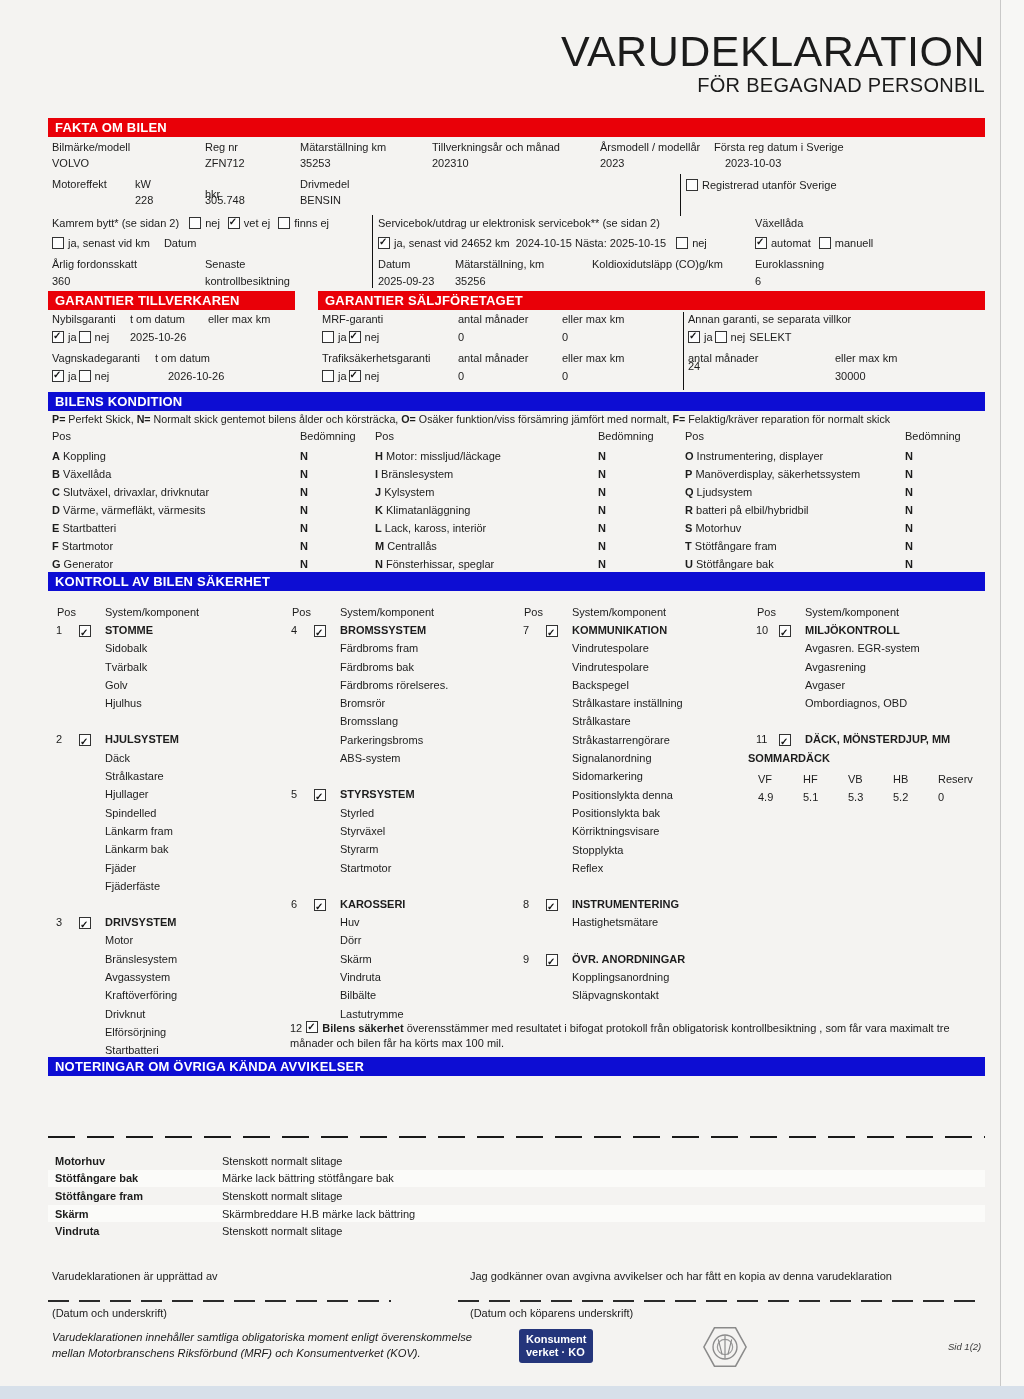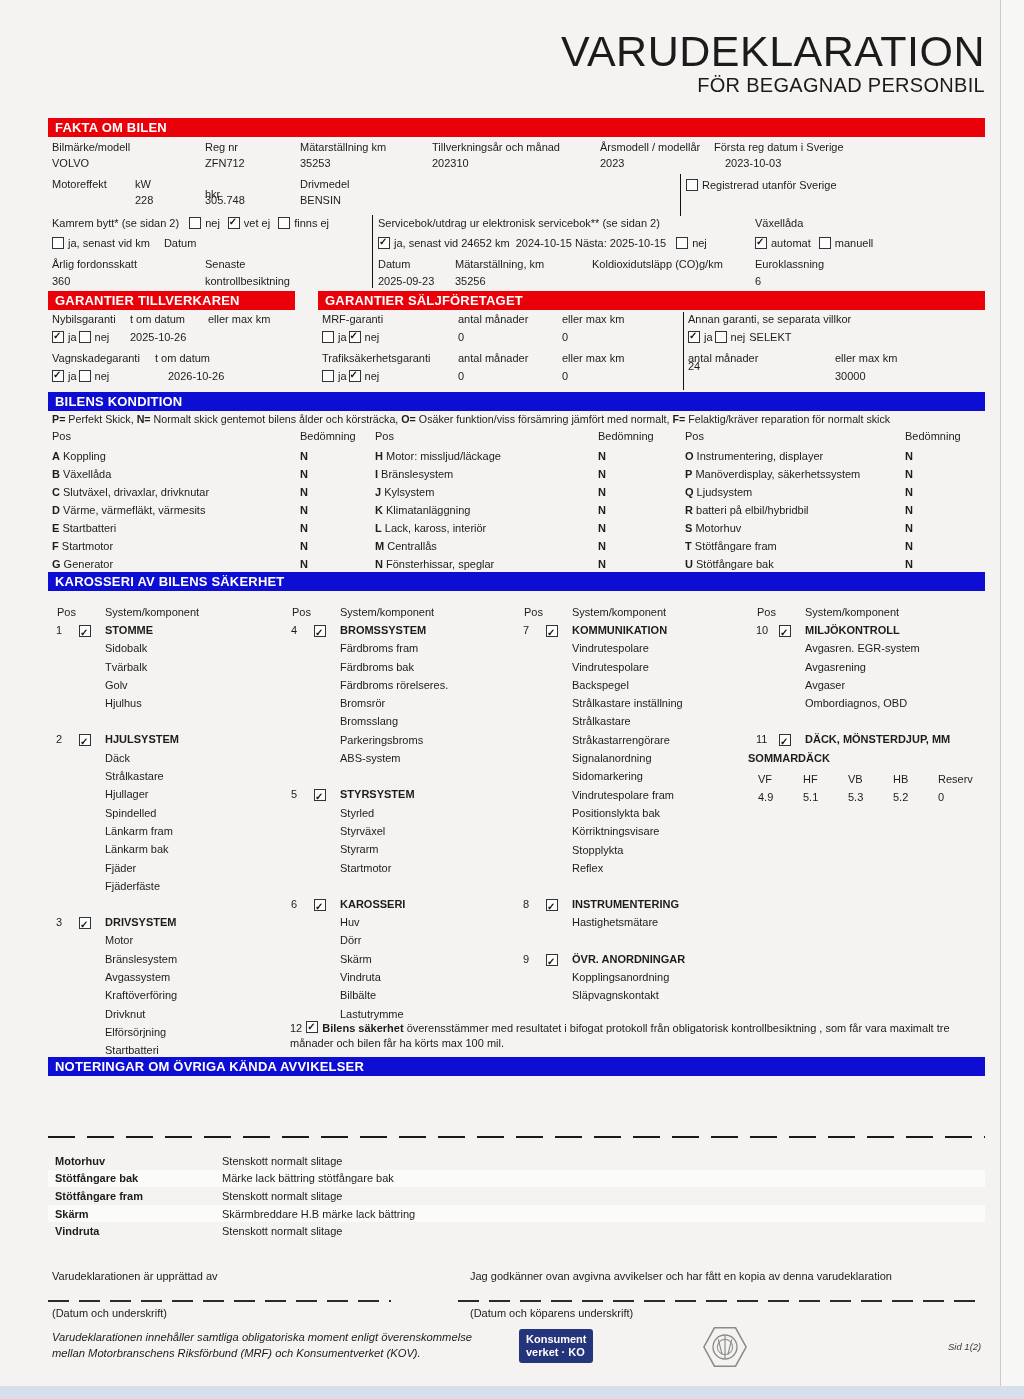--- a/index.html
+++ b/index.html
@@ -295,21 +295,21 @@
       <div class="kond-row">
         <div class="kond-name"><b>T</b> Stötfångare fram</div>
         <div class="kond-grade">N</div>
       </div>
       <div class="kond-row">
         <div class="kond-name"><b>U</b> Stötfångare bak</div>
         <div class="kond-grade">N</div>
       </div>
     </div>
 
-  <div class="bar blue" style="left:48px;top:572px;width:930px;">KAROSSERI AV BILENS SÄKERHET</div>
+  <div class="bar blue" style="left:48px;top:572px;width:930px;">KONTROLL AV BILEN SÄKERHET</div>
 
   <div class="kt-col" data-col="0" style="left:48px;top:603px;width:232px;">
       <div class="kt-head">
         <span class="kt-pos">Pos</span>
         <span>System/komponent</span>
       </div>
       <div class="kt-g"><span class="kt-n">1</span><span class="cb ck"></span><span>STOMME</span></div>
       <div class="kt-item">Sidobalk</div>
       <div class="kt-item">Tvärbalk</div>
       <div class="kt-item">Golv</div>
@@ -365,21 +365,21 @@
       </div>
       <div class="kt-g"><span class="kt-n">7</span><span class="cb ck"></span><span>KOMMUNIKATION</span></div>
       <div class="kt-item">Vindrutespolare</div>
       <div class="kt-item">Vindrutespolare</div>
       <div class="kt-item">Backspegel</div>
       <div class="kt-item">Strålkastare inställning</div>
       <div class="kt-item">Strålkastare</div>
       <div class="kt-item">Stråkastarrengörare</div>
       <div class="kt-item">Signalanordning</div>
       <div class="kt-item">Sidomarkering</div>
-      <div class="kt-item">Vindrutespolare fram</div>
+      <div class="kt-item">Positionslykta denna</div>
       <div class="kt-item">Positionslykta bak</div>
       <div class="kt-item">Körriktningsvisare</div>
       <div class="kt-item">Stopplykta</div>
       <div class="kt-item">Reflex</div>
       <div class="kt-g kt-gap"><span class="kt-n">8</span><span class="cb ck"></span><span>INSTRUMENTERING</span></div>
       <div class="kt-item">Hastighetsmätare</div>
       <div class="kt-g kt-gap"><span class="kt-n">9</span><span class="cb ck"></span><span>ÖVR. ANORDNINGAR</span></div>
       <div class="kt-item">Kopplingsanordning</div>
       <div class="kt-item">Släpvagnskontakt</div>
     </div>

